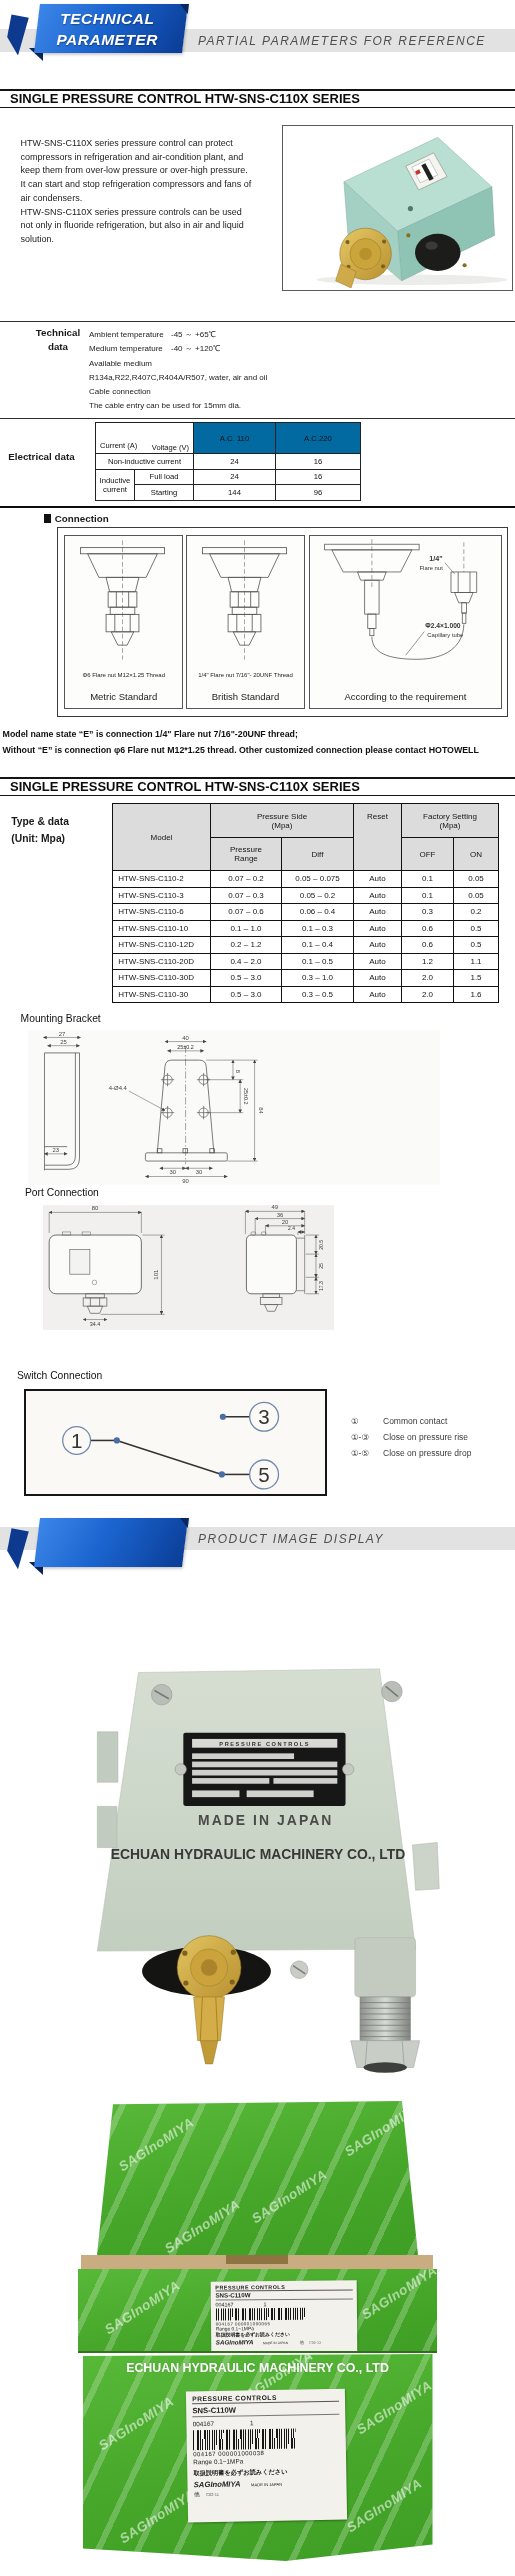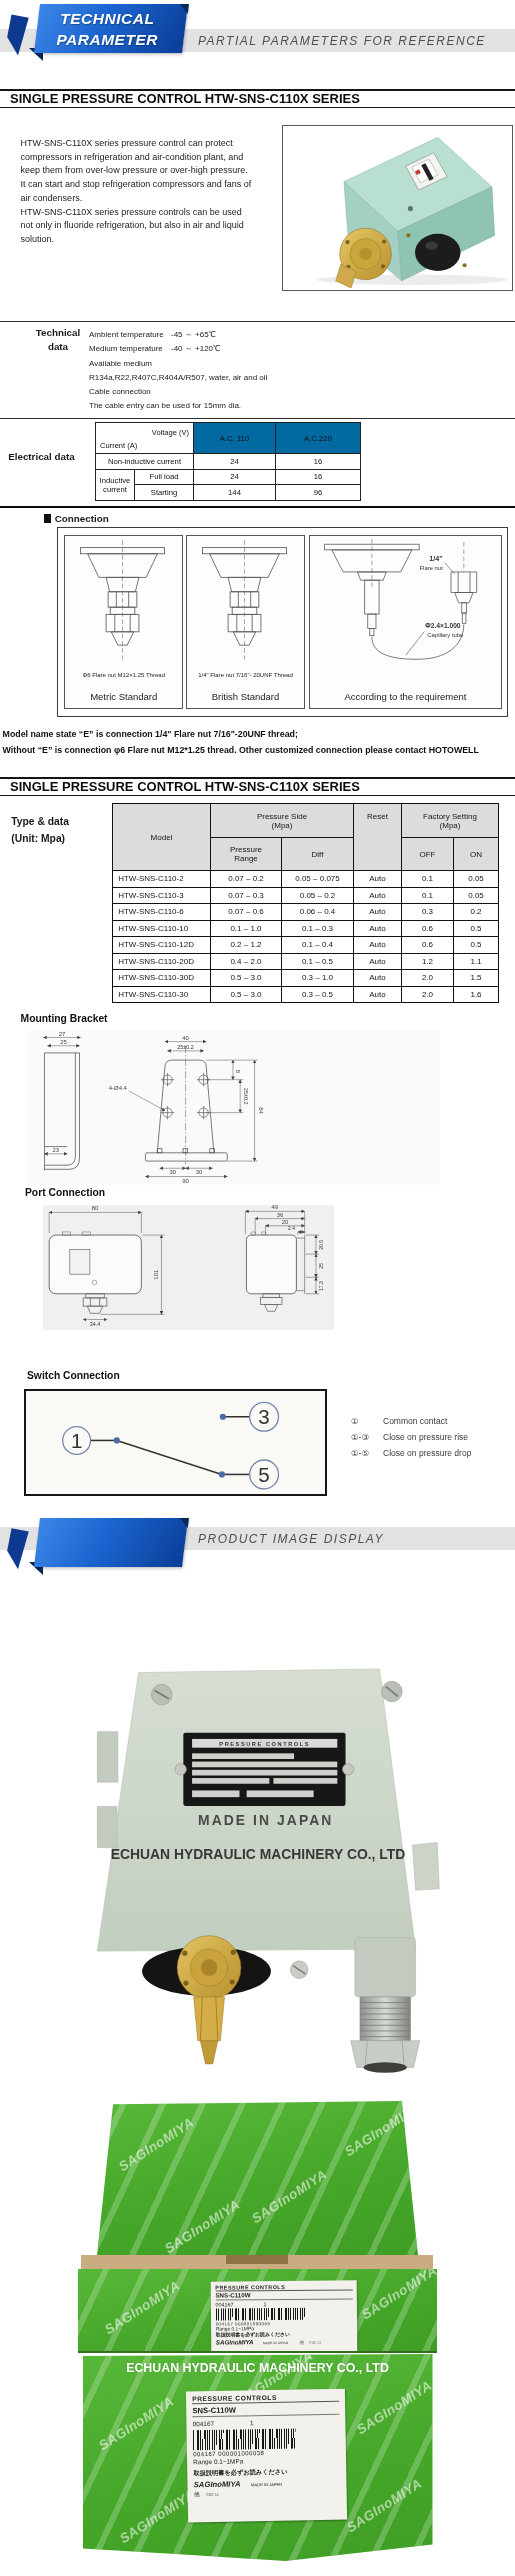--- a/index.html
+++ b/index.html
@@ -13,36 +13,36 @@
   .rib-fold{position:absolute;left:21.6px;top:44px;width:0;height:0;border-top:13.4px solid #07275d;border-left:14.4px solid transparent;}
   .rib-main{position:absolute;left:30px;top:0;width:148px;height:49px;background:linear-gradient(115deg,#3c86e8 0%,#1b64cf 45%,#0a3d96 100%);transform:skewX(-7deg);box-shadow:1px 1.5px 3.1px rgba(0,0,0,.25);}
   .rib-main::after{content:"";position:absolute;right:-0.5px;top:-0.5px;border-style:solid;border-width:0 9.3px 10.3px 0;border-color:transparent #07275d transparent transparent;}
   .rib-text{position:absolute;left:30px;top:3.6px;width:140px;text-align:center;color:#fff;font-style:italic;font-weight:bold;font-size:15.5px;line-height:21px;letter-spacing:0.5px;text-shadow:0.5px 1px 1.5px rgba(0,0,0,.35);}
   .strip-sub{position:absolute;left:198px;font-style:italic;font-size:12px;letter-spacing:1.5px;color:#4f4f4f;}
   
   .band{position:absolute;left:0;width:515px;background:#fff;border-top:2.1px solid #141414;border-bottom:1.5px solid #141414;}
   .band span{display:block;font-size:13px;font-weight:bold;line-height:16px;padding-left:10px;letter-spacing:0px;color:#0c0c0c;}
   .hrline{position:absolute;left:0;width:515px;border-top:1px solid #2e2e2e;}
   .blackline{position:absolute;left:0;width:515px;height:1.5px;background:#0d0d0d;}
-  .subhead{position:absolute;font-weight:bold;font-size:10.3px;color:#111;}
+  .subhead{position:absolute;font-weight:normal;font-size:10.3px;color:#111;}
   
   .intro{position:absolute;left:20.6px;top:137px;width:233px;font-size:9px;line-height:13.7px;color:#222;}
   .prod-frame{position:absolute;left:282px;top:125px;width:229px;height:164px;border:1px solid #5a5a5a;background:#fff;}
   
   .tech-label{position:absolute;left:25px;top:326px;width:66px;text-align:center;font-weight:bold;font-size:9.8px;line-height:14.4px;}
   .tech-rows{position:absolute;left:89px;top:328px;font-size:8px;color:#1c1c1c;}
   .tech-rows .row{height:14.3px;line-height:14.3px;white-space:nowrap;}
   .tech-rows .lbl{display:inline-block;width:82px;}
   
   .elec-label{position:absolute;left:8.2px;top:451px;font-weight:bold;font-size:9.8px;}
   table.elec{position:absolute;left:95px;top:422px;table-layout:fixed;border-collapse:collapse;width:265px;font-size:7.7px;color:#111;}
   table.elec td{border:1px solid #222;text-align:center;padding:0;background:#fff;}
   table.elec .hd{background:#0369a1;}
   td.diag{position:relative;background:#e4e4e4;background-image:linear-gradient(to bottom right,rgba(0,0,0,0) calc(50% - 0.6px),#333 calc(50% - 0.6px),#333 calc(50% + 0.6px),rgba(0,0,0,0) calc(50% + 0.6px));}
-  td.diag .vtxt{position:absolute;top:5px;right:4.1px;font-size:7.5px;}
+  td.diag .vtxt{position:absolute;top:20px;right:4.1px;font-size:7.5px;}
   td.diag .ctxt{position:absolute;bottom:3.1px;left:4.1px;font-size:7.5px;}
   
   .conn-title{position:absolute;left:44px;top:513px;font-weight:bold;font-size:9.8px;}
   .conn-title .sq{display:inline-block;width:6.7px;height:8.8px;background:#111;margin-right:4.1px;vertical-align:-1px;}
   .conn-box{position:absolute;left:57px;top:527px;width:449px;height:188px;border:1px solid #3c3c3c;background:#fff;}
   .conn-panel{position:absolute;top:7.2px;height:172px;border:1px solid #555;background:#fdfdfc;}
   .conn-thread{position:absolute;left:0;right:0;top:136px;text-align:center;font-size:6px;color:#222;}
   .conn-caption{position:absolute;left:0;right:0;top:155px;text-align:center;font-size:9.5px;color:#222;}
   
   .notes{position:absolute;left:2.6px;top:726px;width:513px;font-weight:bold;font-size:8.8px;line-height:16px;color:#101010;}
@@ -513,21 +513,21 @@
     </g>
     <text x="450" y="8" text-anchor="middle" class="dimt">49</text>
     <text x="460" y="22" text-anchor="middle" class="dimt">36</text>
     <text x="470" y="36" text-anchor="middle" class="dimt">20</text>
     <text x="489" y="49" text-anchor="end" style="font-size:9.5px">2.4</text>
     <text x="544" y="77" transform="rotate(-90 544 77)" text-anchor="middle" style="font-size:10px">20.5</text>
     <text x="544" y="118" transform="rotate(-90 544 118)" text-anchor="middle" style="font-size:10px">25</text>
     <text x="544" y="157" transform="rotate(-90 544 157)" text-anchor="middle" style="font-size:10px">17.3</text>
   </svg>
 
-  <div class="subhead" style="left:27px;top:1370px">Switch Connection</div>
+  <div class="subhead" style="left:17px;top:1370px">Switch Connection</div>
   <div class="sw-box">
     <svg width="299" height="103" viewBox="0 0 580 200">
       <g stroke="#333" stroke-width="3">
         <line x1="125" y1="96" x2="176" y2="96"></line>
         <line x1="176" y1="96" x2="380" y2="162"></line>
         <line x1="380" y1="162" x2="434" y2="162"></line>
         <line x1="382" y1="50" x2="434" y2="50"></line>
       </g>
       <circle cx="176" cy="96" r="6" fill="#4a6da8"></circle>
       <circle cx="380" cy="162" r="6" fill="#4a6da8"></circle>

